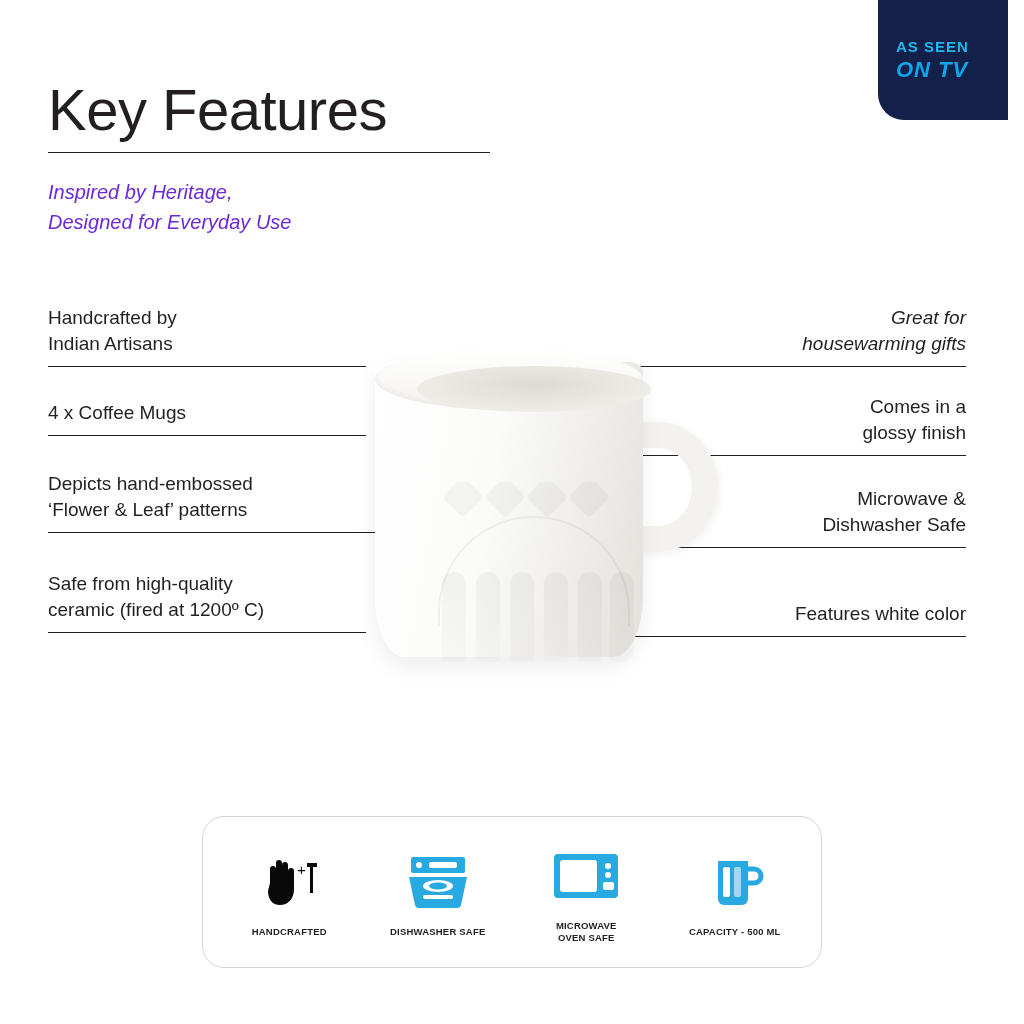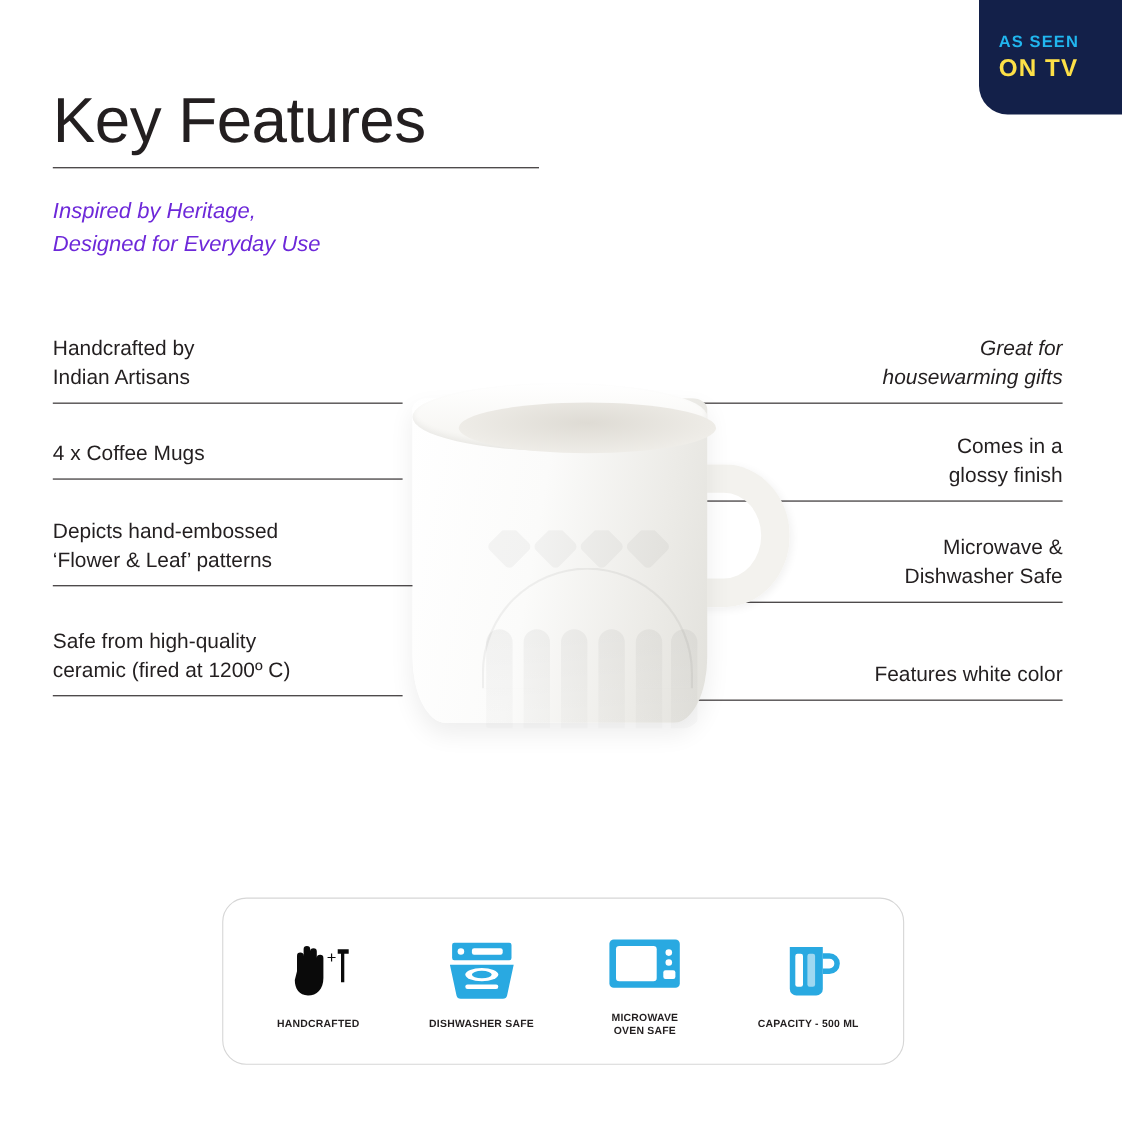--- a/index.html
+++ b/index.html
@@ -7,35 +7,35 @@
     width: 1024px; height: 1024px;
     background: #ffffff;
     font-family: "Liberation Sans", sans-serif;
     color: #231f20;
     overflow: hidden;
   }
   .page { position: relative; width: 1024px; height: 1024px; }
 
   
   .tv-badge {
-    position: absolute; top: 0; right: 4px;
-    width: 130px; height: 104px;
+    position: absolute; top: 0; right: 16px;
+    width: 130px; height: 120px;
     background: #132049;
     border-bottom-left-radius: 26px;
     display: flex; flex-direction: column;
     align-items: flex-start; justify-content: center;
     padding-left: 18px;
   }
   .tv-badge .l1 {
     color: #21b6ef; font-size: 15px; font-weight: bold;
     letter-spacing: 1px; line-height: 20px;
   }
   .tv-badge .l2 {
-    color: #fde047; font-size: 22px; font-weight: bold;
-    letter-spacing: 1px; line-height: 26px;
+    color: #0ea5e9; font-size: 22px; font-weight: bold;
+    letter-spacing: 1px; line-height: 26px; font-style: italic;
   }
 
   
   .heading-wrap { position: absolute; left: 48px; top: 78px; width: 470px; }
   .heading {
     font-size: 58px; font-weight: normal; letter-spacing: -0.5px;
     color: #231f20; line-height: 64px;
   }
   .heading-rule {
     margin-top: 10px; width: 442px; height: 1px; background: #231f20;

